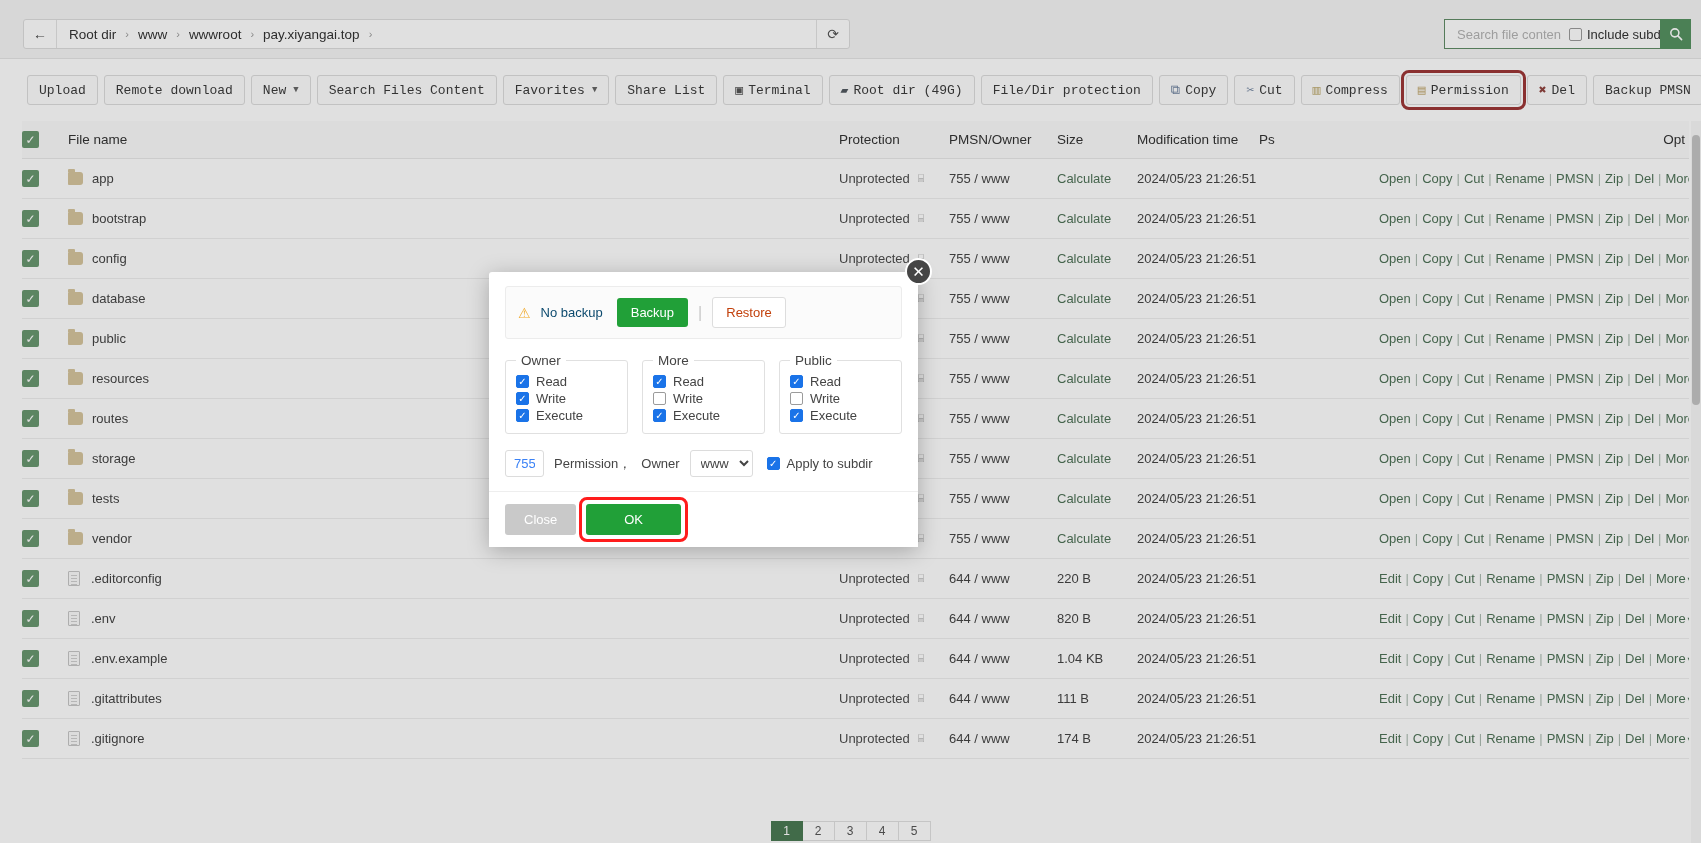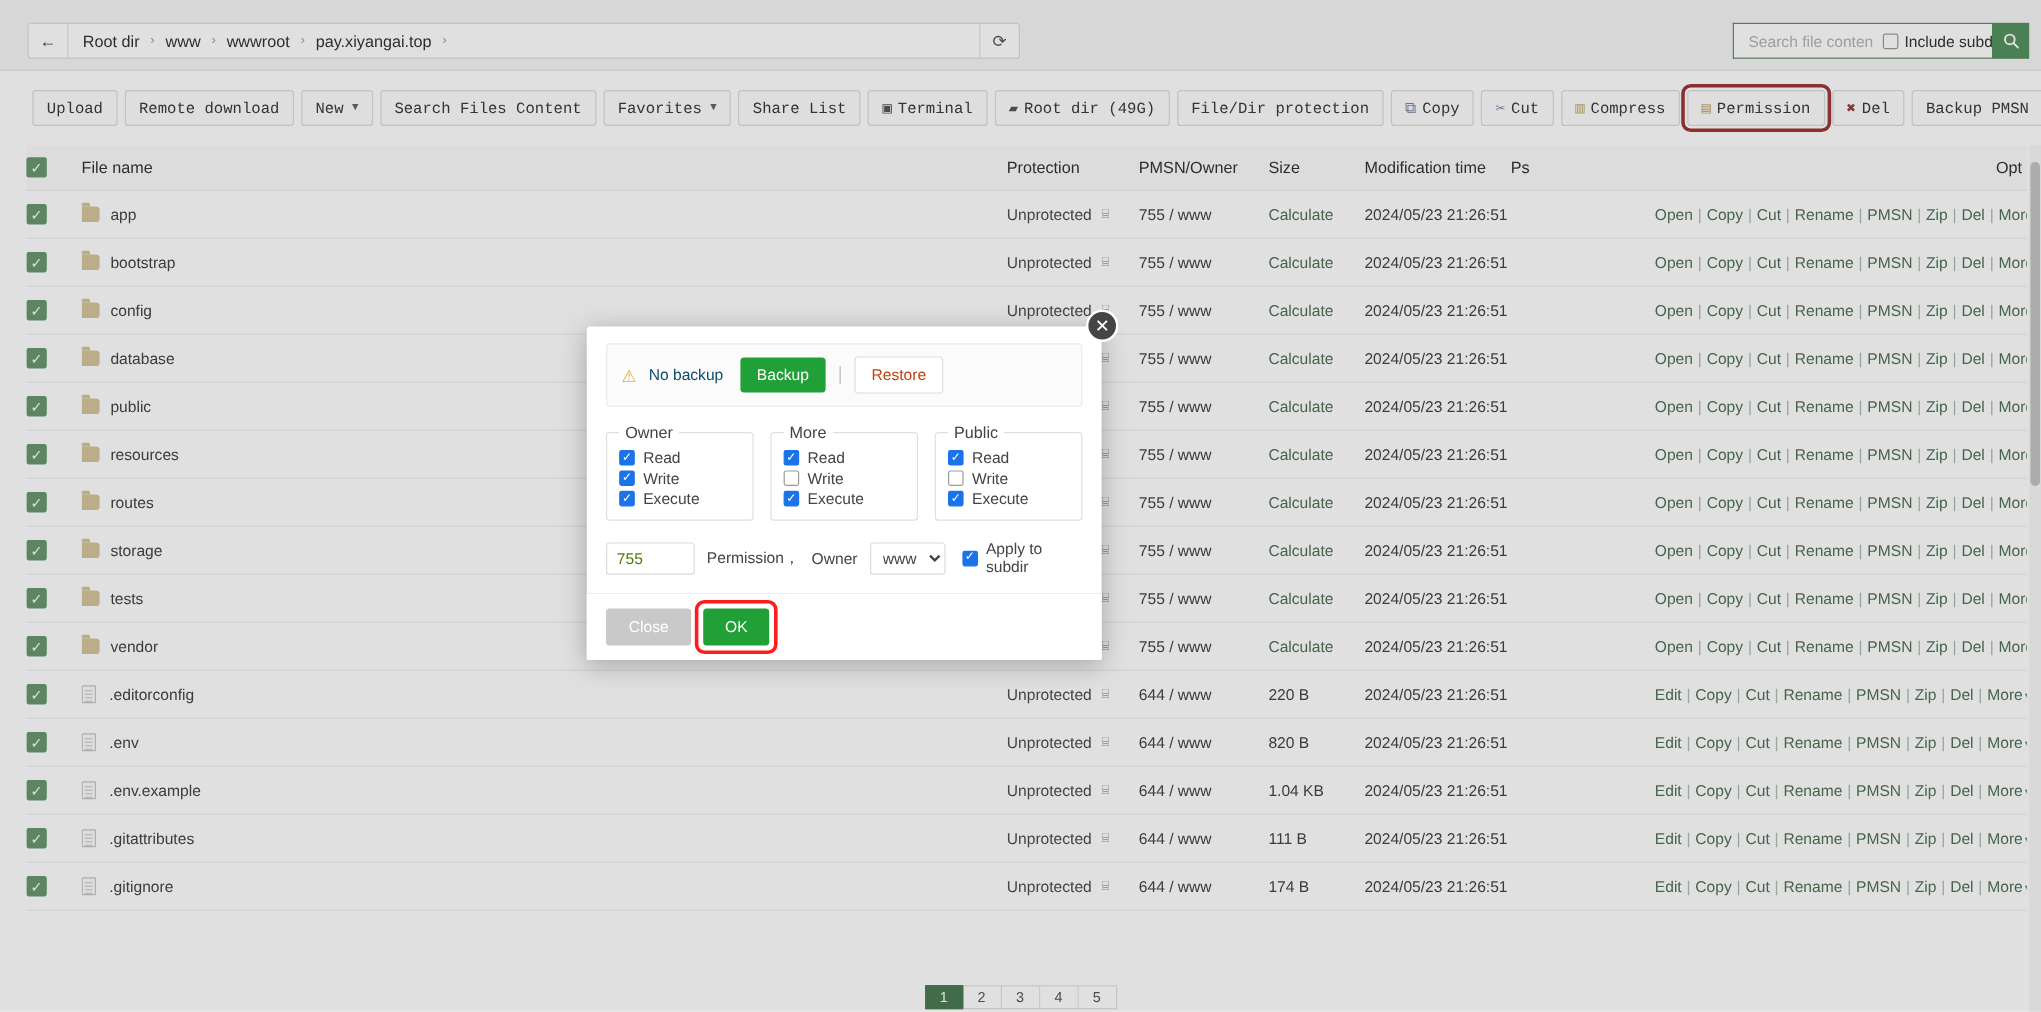--- a/index.html
+++ b/index.html
@@ -229,22 +229,22 @@
     width: 13px; height: 13px; border-radius: 2px; flex: none;
     display: inline-flex; align-items: center; justify-content: center;
     font-size: 10px; line-height: 1;
   }
   .bchk.on { background: #1a73e8; color: #fff; border: 1px solid #1a73e8; }
   .bchk.off { background: #fff; border: 1px solid #9b9b9b; }
   .bottomrow {
     display: flex; align-items: center; gap: 10px; margin-top: 16px; padding-bottom: 6px;
   }
   .perm-input {
-    width: 74px; height: 27px; border: 1px solid #dcdcdc; border-radius: 3px;
-    padding: 0 8px; font-size: 13px; color: #4d7c0f; outline: none;
+    width: 39px; height: 27px; border: 1px solid #dcdcdc; border-radius: 3px;
+    padding: 0 8px; font-size: 13px; color: #3b82f6; outline: none;
     font-family: "Liberation Sans", sans-serif;
   }
   .lbl { font-size: 13px; color: #444; }
   .ownersel {
     height: 27px; border: 1px solid #dcdcdc; border-radius: 3px; background: #fff;
     font-size: 13px; color: #444; padding: 0 6px;
     font-family: "Liberation Sans", sans-serif;
   }
   .applysub { display: flex; align-items: center; gap: 7px; font-size: 13px; color: #444; margin-left: 4px; cursor: pointer; }
   .modal-footer {
@@ -252,21 +252,21 @@
     justify-content: flex-start; align-items: center; gap: 10px; background: #fff;
   }
   .btn-close {
     background: #c9c9c9; color: #fff; border: none; border-radius: 3px;
     font-size: 13px; padding: 8px 19px; cursor: pointer;
     font-family: "Liberation Sans", sans-serif;
   }
   .ok-wrap { outline: 3px solid #ff1c1c; outline-offset: 4px; border-radius: 1px; }
   .btn-ok {
     background: #21a038; color: #fff; border: none; border-radius: 3px;
-    font-size: 13px; padding: 8px 18px; cursor: pointer; display: block;
+    font-size: 13px; padding: 8px 38px; cursor: pointer; display: block;
     font-family: "Liberation Sans", sans-serif;
   }
 </style>
 </head>
 <body>
 
 <div class="page dimmed">
 
   <div class="topbar">
     <div class="crumbbar">

